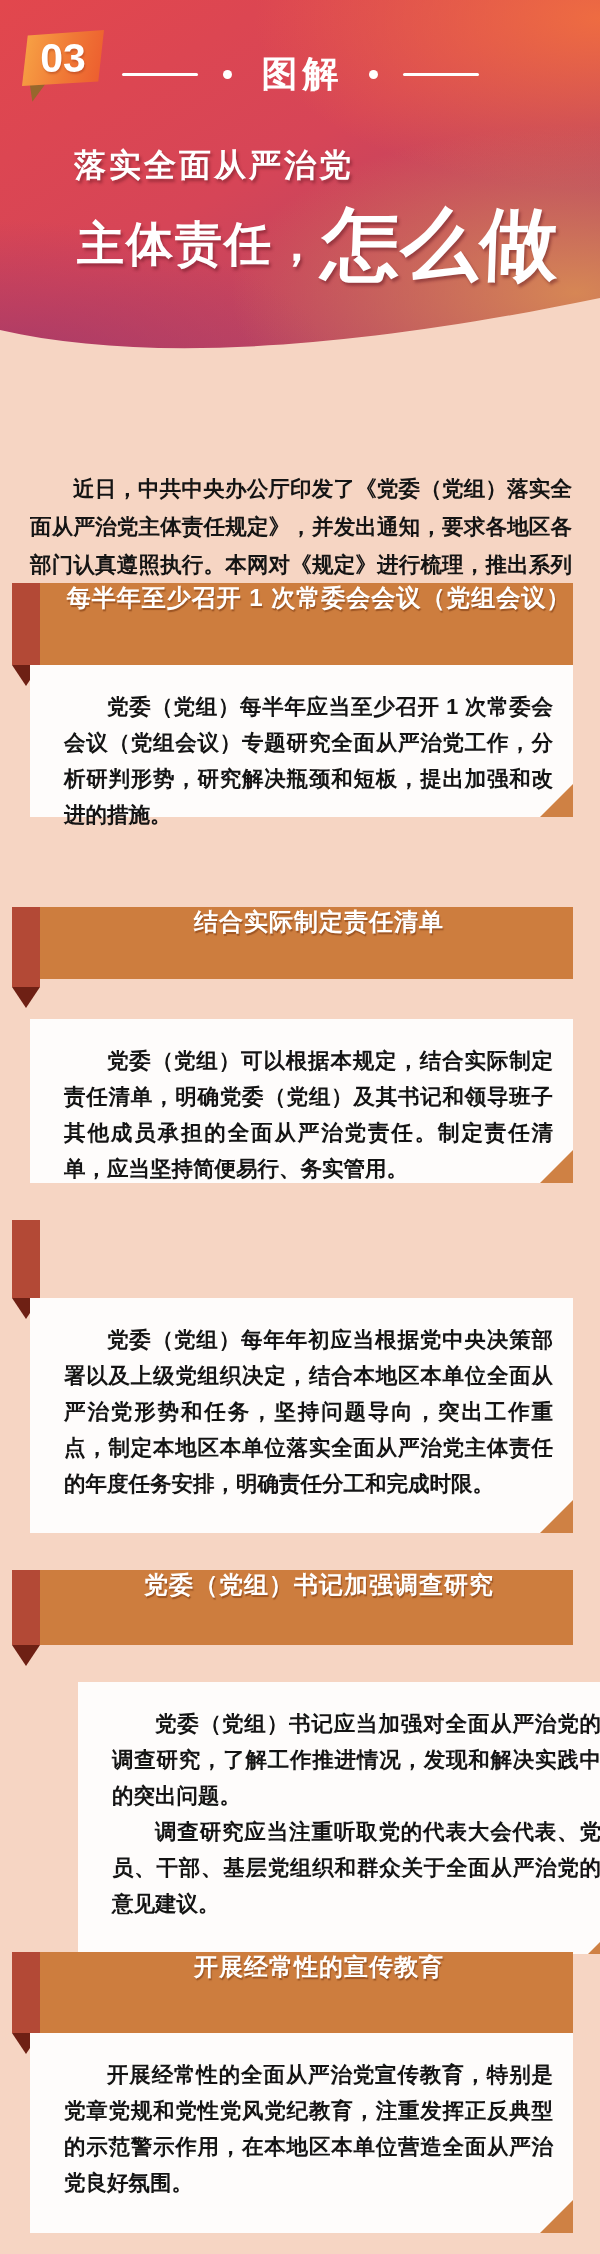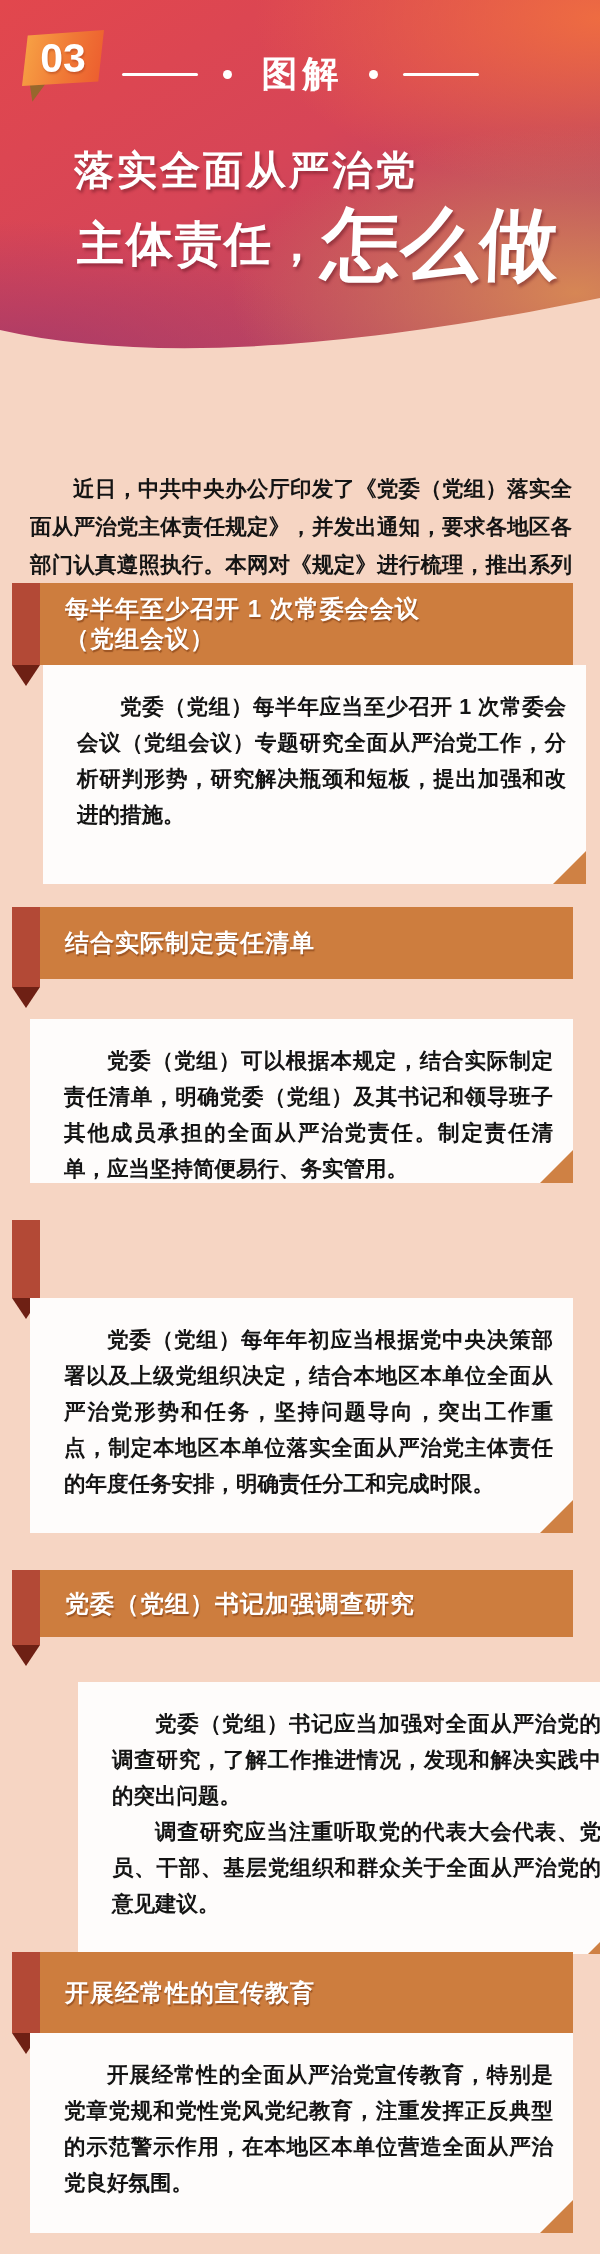--- a/index.html
+++ b/index.html
@@ -40,21 +40,21 @@
   }
   .kicker-line{width:76px;height:3px;background:#fff;border-radius:2px;}
   .kicker-dot{width:9px;height:9px;border-radius:50%;background:#fff;}
   .kicker-label{
     font-family:"Liberation Serif",serif;font-weight:700;font-size:36px;
     letter-spacing:5px;line-height:1;padding-left:5px;
   }
   
   .title1{
     position:absolute;left:74px;top:148px;color:#fff;
-    font-size:40px;font-weight:800;letter-spacing:3px;line-height:1.1;
+    font-size:32px;font-weight:800;letter-spacing:3px;line-height:1.1;
     text-shadow:2px 3px 3px rgba(95,20,30,.45);
   }
   .title2{
     position:absolute;left:77px;top:204px;display:flex;align-items:flex-start;color:#fff;
     text-shadow:2px 3px 3px rgba(95,20,30,.45);
     text-align:center;
   }
   .title2-normal{font-size:47px;font-weight:800;letter-spacing:2px;padding-top:14px;line-height:1.1;}
   .title2-large{font-size:78px;font-weight:800;letter-spacing:1px;line-height:1.05;transform:skewX(-2deg);}
   
@@ -65,21 +65,21 @@
   }
   
   .ribbon{position:absolute;left:12px;width:28px;background:#b34936;z-index:1;}
   .ribbon::after{
     content:"";position:absolute;top:100%;left:0;width:0;height:0;
     border-left:14px solid transparent;border-right:14px solid transparent;
     border-top:21px solid #6e2014;
   }
   .sec-head{
     position:absolute;left:40px;width:533px;background:#cd7d3e;z-index:2;
-    display:flex;flex-direction:column;justify-content:center;
+    display:flex;flex-direction:row;justify-content:center;
     color:#fff;font-size:24px;font-weight:800;line-height:30px;
     padding-left:25px;box-sizing:border-box;letter-spacing:1px;
     text-shadow:1px 2px 1px rgba(110,45,10,.5);
   }
   .sec-box{
     position:absolute;left:30px;width:543px;background:#fefcfb;z-index:2;
     box-sizing:border-box;padding:24px 20px 0 34px;
   }
   .sec-box::after{
     content:"";position:absolute;right:0;bottom:0;width:0;height:0;
@@ -118,21 +118,21 @@
     </svg>
   </div>
 
   <div class="intro">近日，中共中央办公厅印发了《党委（党组）落实全面从严治党主体责任规定》，并发出通知，要求各地区各部门认真遵照执行。本网对《规定》进行梳理，推出系列图解，敬请关注。</div>
 
   <div class="ribbon" style="top:583px;height:82px;"></div>
   <div class="sec-head" style="top:583px;height:82px;">
     <span>每半年至少召开 1 次常委会会议</span>
     <span>（党组会议）</span>
   </div>
-  <div class="sec-box" style="top:665px;height:219px;margin-left:13px;">
+  <div class="sec-box" style="top:665px;height:152px;">
     <p>党委（党组）每半年应当至少召开 1 次常委会会议（党组会议）专题研究全面从严治党工作，分析研判形势，研究解决瓶颈和短板，提出加强和改进的措施。</p>
 
   </div>
 
   <div class="ribbon" style="top:907px;height:80px;"></div>
   <div class="sec-head" style="top:907px;height:72px;">
     <span>结合实际制定责任清单</span>
     <span></span>
   </div>
   <div class="sec-box" style="top:1019px;height:164px;">
@@ -140,21 +140,21 @@
 
   </div>
 
   <div class="ribbon" style="top:1220px;height:78px;"></div>
   <div class="sec-box" style="top:1298px;height:235px;">
     <p>党委（党组）每年年初应当根据党中央决策部署以及上级党组织决定，结合本地区本单位全面从严治党形势和任务，坚持问题导向，突出工作重点，制定本地区本单位落实全面从严治党主体责任的年度任务安排，明确责任分工和完成时限。</p>
 
   </div>
 
   <div class="ribbon" style="top:1570px;height:75px;"></div>
-  <div class="sec-head" style="top:1570px;height:67px;">
+  <div class="sec-head" style="top:1570px;height:75px;">
     <span>党委（党组）书记加强调查研究</span>
     <span></span>
   </div>
   <div class="sec-box" style="top:1682px;height:272px;margin-left:48px;">
     <p>党委（党组）书记应当加强对全面从严治党的调查研究，了解工作推进情况，发现和解决实践中的突出问题。</p>
     <p>调查研究应当注重听取党的代表大会代表、党员、干部、基层党组织和群众关于全面从严治党的意见建议。</p>
   </div>
 
   <div class="ribbon" style="top:1952px;height:81px;"></div>
   <div class="sec-head" style="top:1952px;height:81px;">

